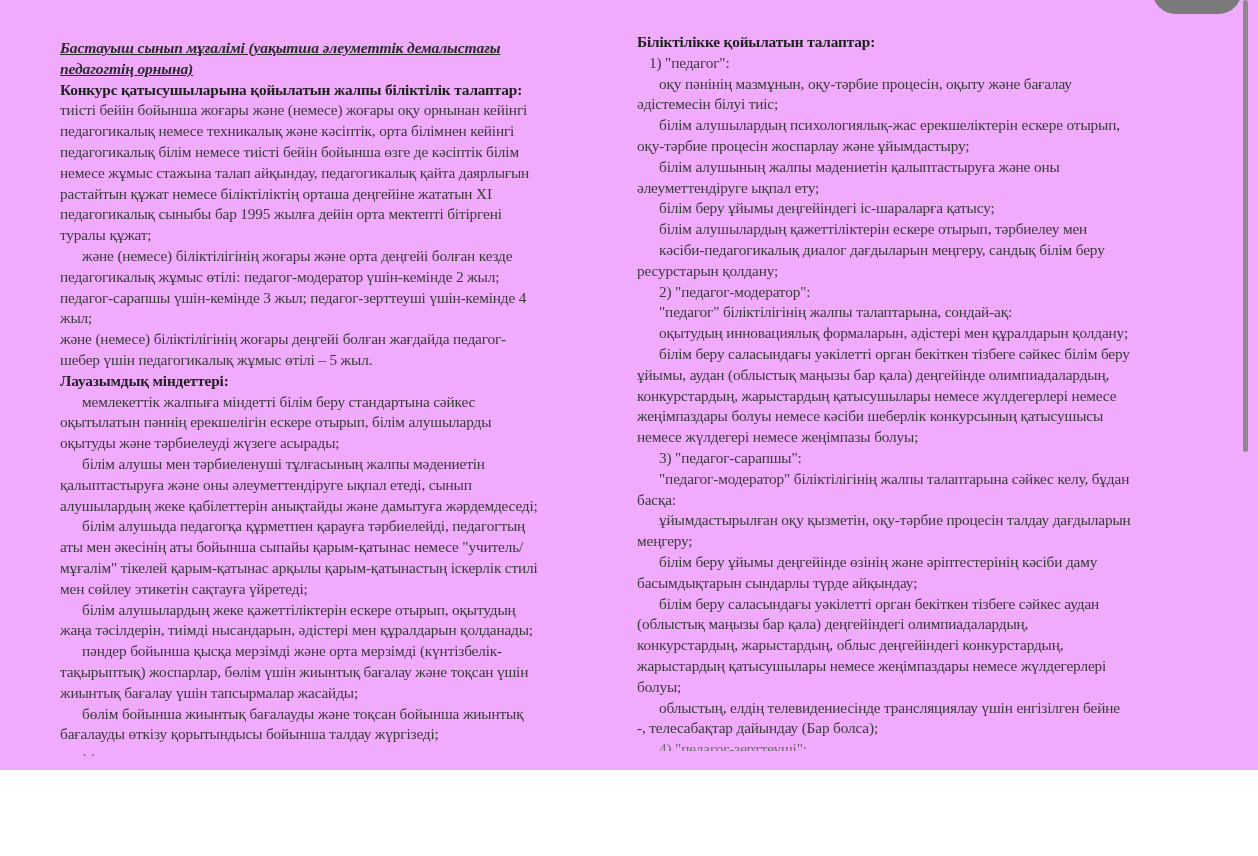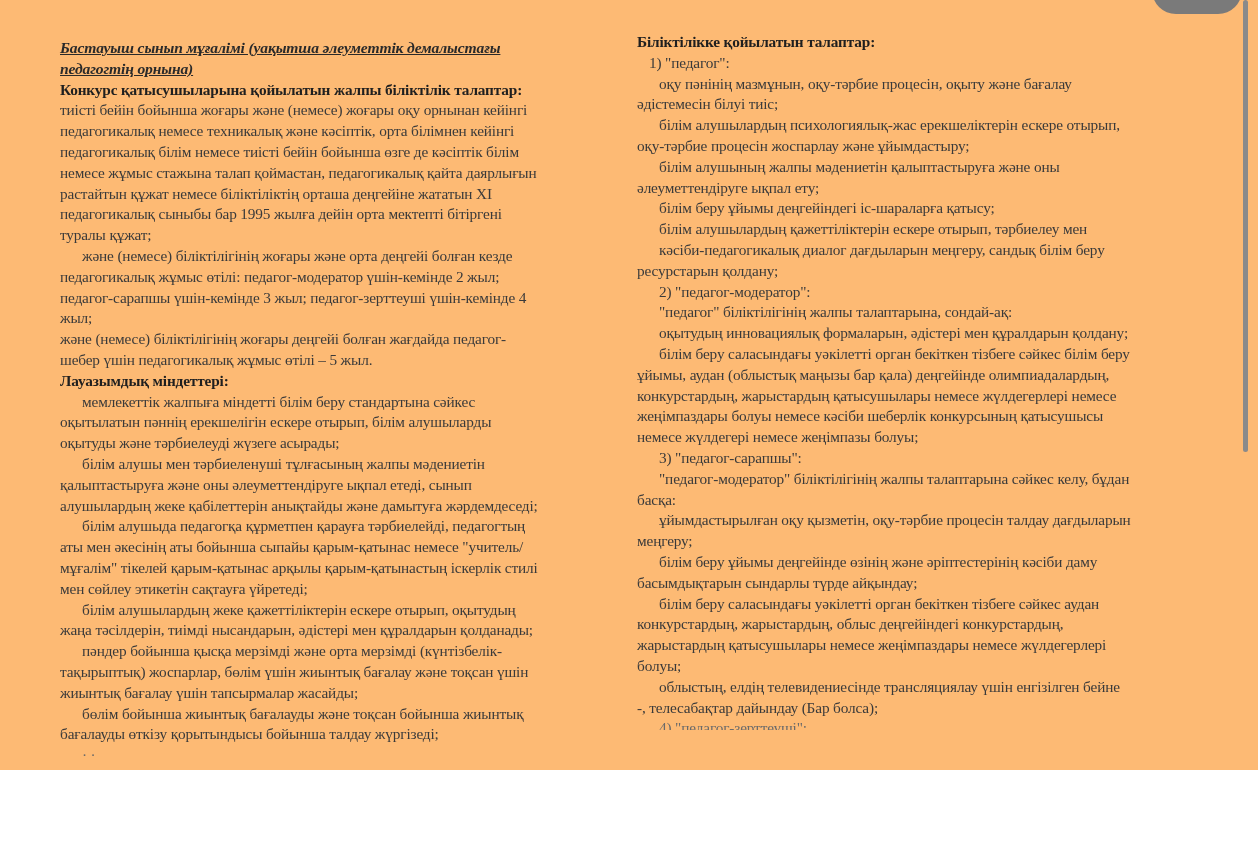--- a/index.html
+++ b/index.html
@@ -4,21 +4,21 @@
   <style>
     html, body { margin: 0; padding: 0; }
     body {
       width: 1258px; height: 856px; overflow: hidden;
       background: #ffffff; position: relative;
       font-family: "Liberation Serif", "DejaVu Serif", serif;
       color: #3a3a3a;
     }
     .page {
       position: absolute; left: 0; top: 0; width: 1258px; height: 770px;
-      overflow: hidden; background: #fdba74;
+      overflow: hidden; background: #f0abfc;
     }
     .col {
       position: absolute; top: 38px; font-size: 15.3px; line-height: 20.8px;
       letter-spacing: -0.15px;
     }
     .col-left { left: 60px; width: 572px; }
     .col-right { left: 637px; width: 590px; top: 32px; }
     .line { white-space: nowrap; display: block; }
     .ind { padding-left: 22px; }
     .ind-s { padding-left: 12px; }
@@ -40,21 +40,21 @@
 <div class="page">
 
   <div class="col col-left">
     <span class="line title"> Бастауыш сынып мұғалімі (уақытша әлеуметтік демалыстағы</span>
     <span class="line title">педагогтің орнына)</span>
     <span class="line head">Конкурс қатысушыларына қойылатын жалпы біліктілік талаптар:</span>
     <div id="gen-req">
         <span class="line ">тиісті бейін бойынша жоғары және (немесе) жоғары оқу орнынан кейінгі</span>
         <span class="line ">педагогикалық немесе техникалық және кәсіптік, орта білімнен кейінгі</span>
         <span class="line ">педагогикалық білім немесе тиісті бейін бойынша өзге де кәсіптік білім</span>
-        <span class="line ">немесе жұмыс стажына талап қоймастан, педагогикалық қайта даярлығын</span>
+        <span class="line ">немесе жұмыс стажына талап айқындау, педагогикалық қайта даярлығын</span>
         <span class="line ">растайтын құжат немесе біліктіліктің орташа деңгейіне жататын XI</span>
         <span class="line ">педагогикалық сыныбы бар 1995 жылға дейін орта мектепті бітіргені</span>
         <span class="line ">туралы құжат;</span>
       </div>
     <div id="exp-req">
         <span class="line ind">және (немесе) біліктілігінің жоғары және орта деңгейі болған кезде</span>
         <span class="line ">педагогикалық жұмыс өтілі: педагог-модератор үшін-кемінде 2 жыл;</span>
         <span class="line ">педагог-сарапшы үшін-кемінде 3 жыл; педагог-зерттеуші үшін-кемінде 4</span>
         <span class="line ">жыл;</span>
         <span class="line ">және (немесе) біліктілігінің жоғары деңгейі болған жағдайда педагог-</span>
@@ -106,20 +106,21 @@
         <span class="line ">жеңімпаздары болуы немесе кәсіби шеберлік конкурсының қатысушысы</span>
         <span class="line ">немесе жүлдегері немесе жеңімпазы болуы;</span>
         <span class="line ind">3) "педагог-сарапшы":</span>
         <span class="line ind">"педагог-модератор" біліктілігінің жалпы талаптарына сәйкес келу, бұдан</span>
         <span class="line ">басқа:</span>
         <span class="line ind">ұйымдастырылған оқу қызметін, оқу-тәрбие процесін талдау дағдыларын</span>
         <span class="line ">меңгеру;</span>
         <span class="line ind">білім беру ұйымы деңгейінде өзінің және әріптестерінің кәсіби даму</span>
         <span class="line ">басымдықтарын сындарлы түрде айқындау;</span>
         <span class="line ind">білім беру саласындағы уәкілетті орган бекіткен тізбеге сәйкес аудан</span>
+        <span class="line ">(облыстық маңызы бар қала) деңгейіндегі олимпиадалардың,</span>
         <span class="line ">конкурстардың, жарыстардың, облыс деңгейіндегі конкурстардың,</span>
         <span class="line ">жарыстардың қатысушылары немесе жеңімпаздары немесе жүлдегерлері</span>
         <span class="line ">болуы;</span>
         <span class="line ind">облыстың, елдің телевидениесінде трансляциялау үшін енгізілген бейне</span>
         <span class="line ">-, телесабақтар дайындау (Бар болса);</span>
       </div>
     <span class="line cut ind">4) "педагог-зерттеуші":</span>
   </div>
 
 </div>

